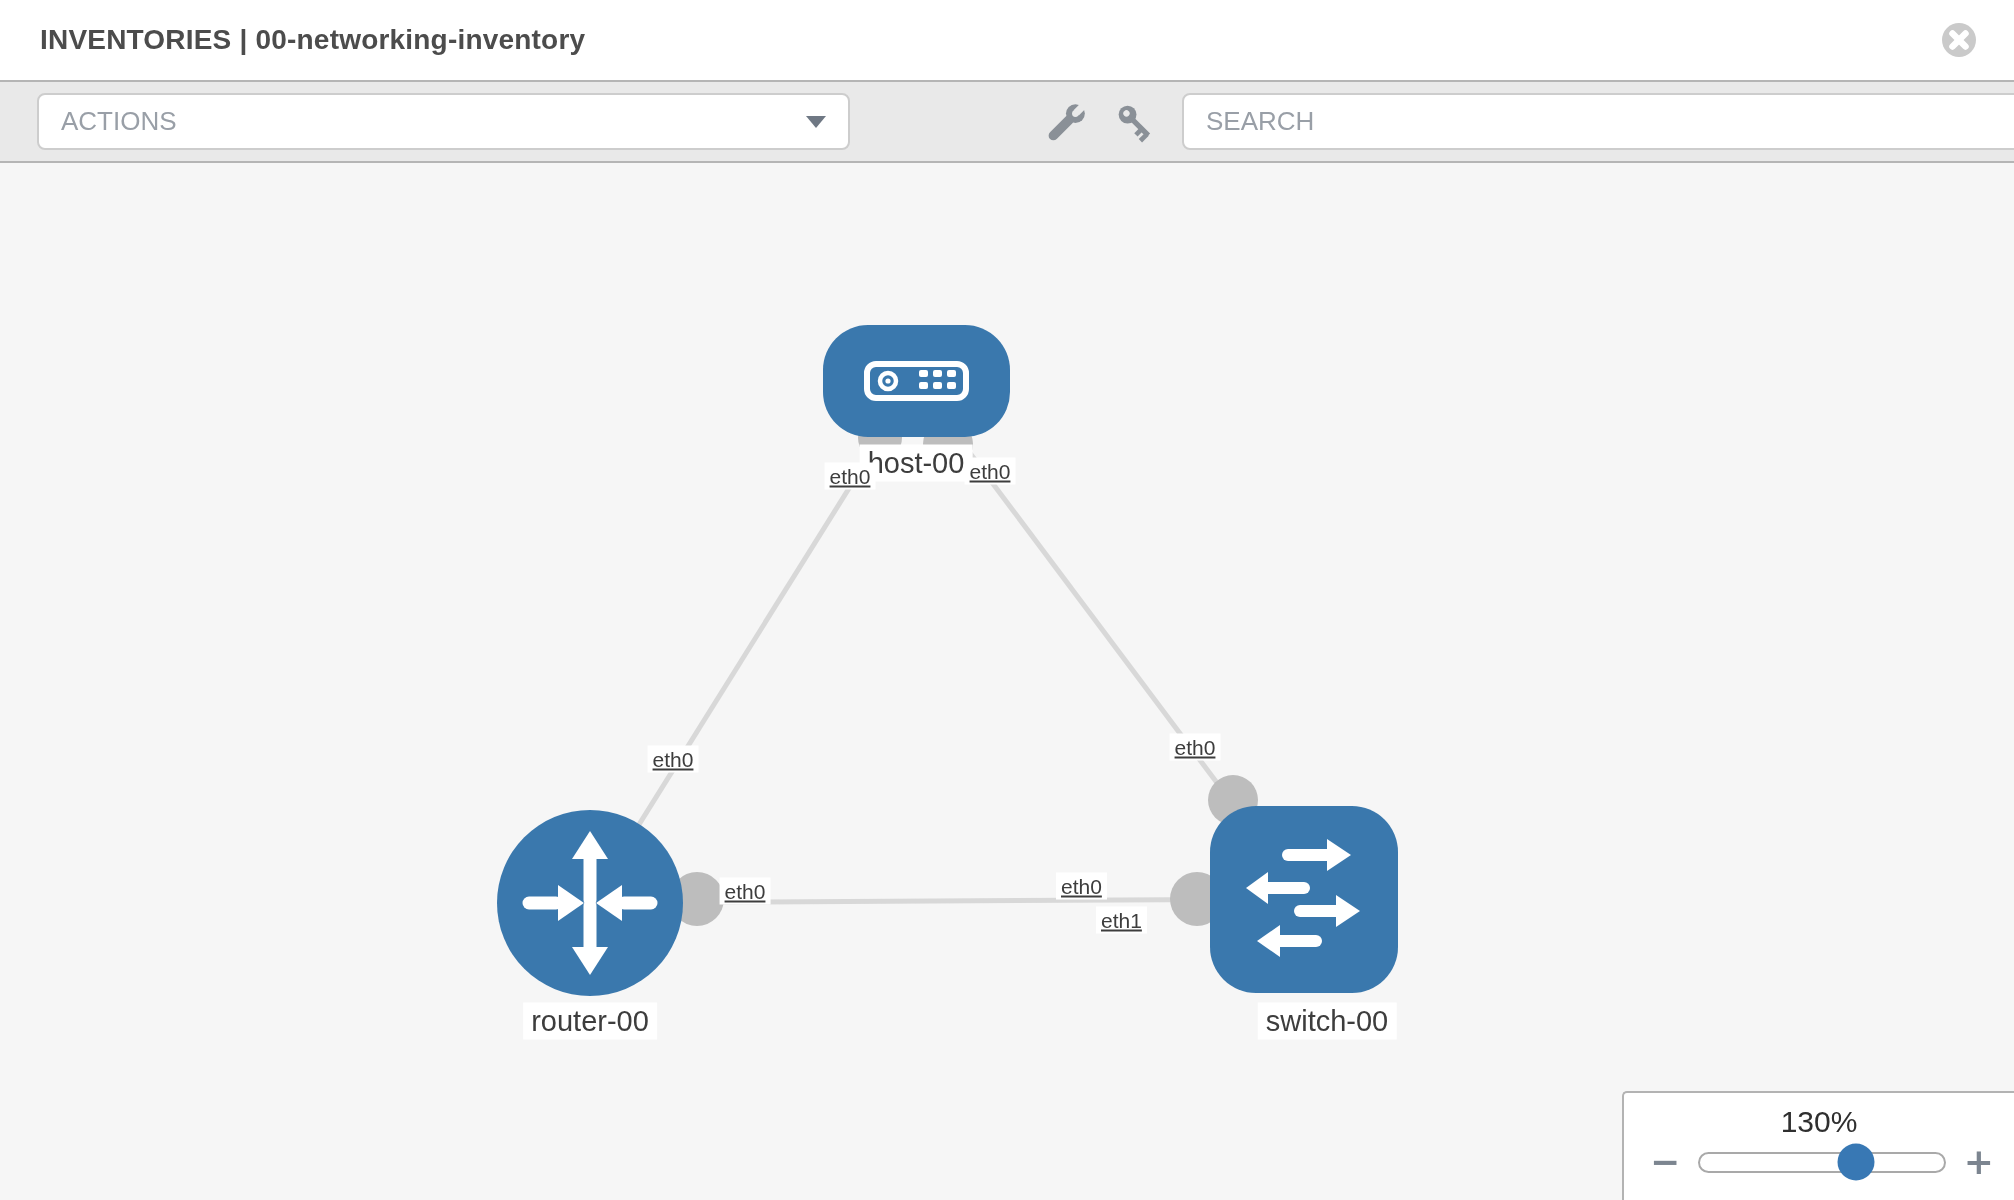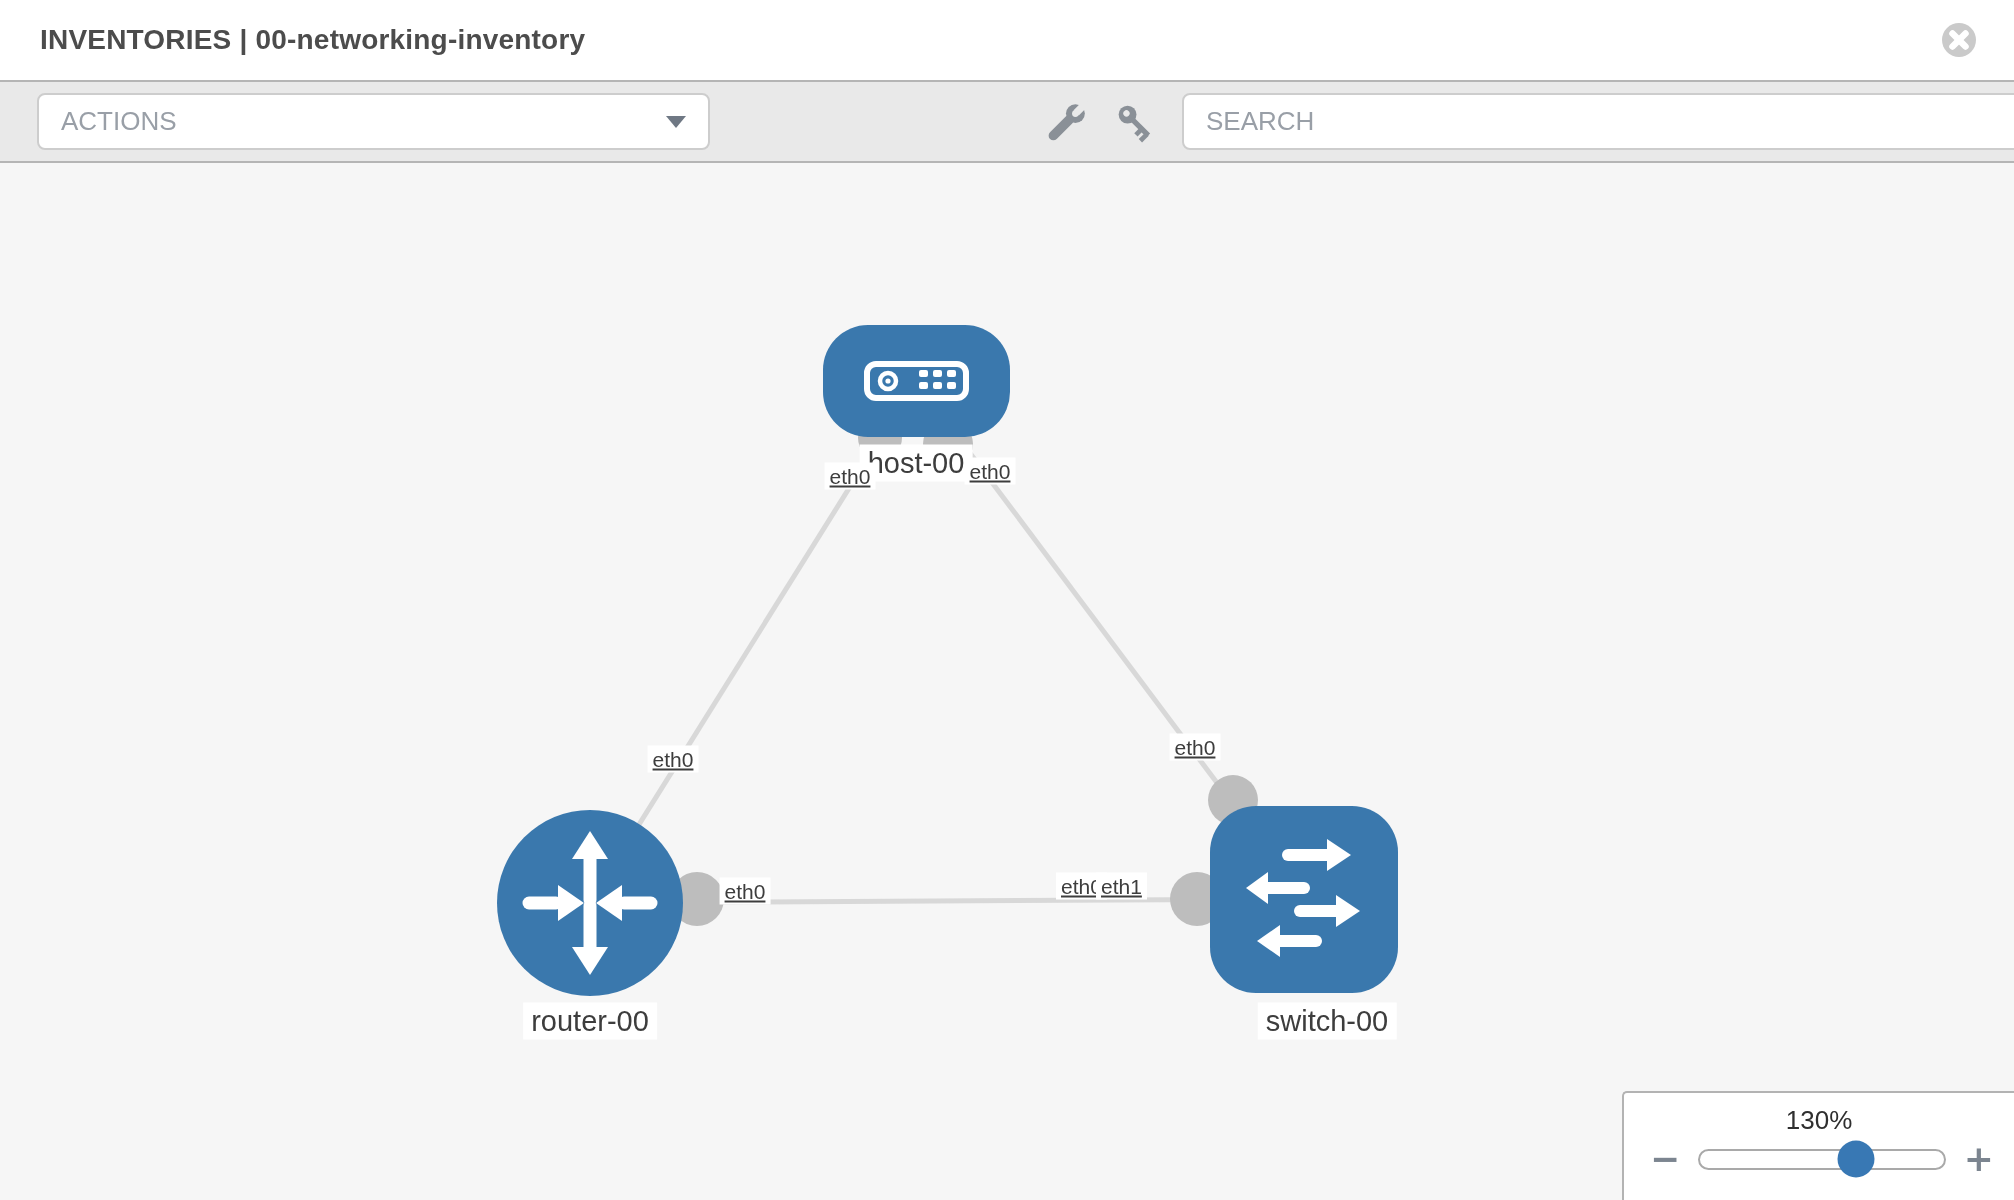--- a/index.html
+++ b/index.html
@@ -25,21 +25,21 @@
   .toolbar {
     position: relative; height: 83px; background: #e9e9e9;
     border-top: 2px solid #b5b5b5; border-bottom: 2px solid #b5b5b5;
   }
   .select-box {
     position: absolute; top: 11px; height: 57px;
     background: #fff; border: 2px solid #cdcdcd; border-radius: 8px;
     display: flex; align-items: center; justify-content: space-between;
     padding: 0 22px; font-size: 26px; color: #999fa7; cursor: pointer;
   }
-  .select-actions { left: 37px; width: 673px; }
+  .select-actions { left: 37px; width: 813px; }
   .select-search { left: 1182px; width: 890px; }
   .caret-down {
     width: 0; height: 0;
     border-left: 10px solid transparent; border-right: 10px solid transparent;
     border-top: 12px solid #6f7884;
   }
   .icon-btn {
     position: absolute; top: 17px; width: 46px; height: 46px;
     display: flex; align-items: center; justify-content: center; cursor: pointer;
   }
@@ -60,21 +60,21 @@
   .if-label   { font-size: 21px; line-height: 27px; padding: 0 5px; text-decoration: underline; }
   .chip.abs-left { transform: translateY(-50%); }
   .z3 { z-index: 3; }
 
   
   .zoom-panel {
     position: absolute; right: 0; bottom: 0; width: 392px; height: 117px;
     background: #ffffff; border-top: 2px solid #b3b3b3; border-left: 2px solid #b3b3b3;
     border-radius: 5px 0 0 0; z-index: 5;
   }
-  .zoom-level { text-align: center; font-size: 26px; color: #2f2f2f; margin-top: 12px; }
+  .zoom-level { text-align: center; font-size: 30px; color: #2f2f2f; margin-top: 12px; }
   .zoom-controls { display: flex; align-items: center; padding: 8px 20px 0 26px; }
   .zoom-minus, .zoom-plus {
     font-family: "DejaVu Sans", sans-serif; font-weight: bold;
     color: #7c8590; font-size: 36px; line-height: 30px; cursor: pointer; user-select: none;
   }
   .slider-track {
     position: relative; flex: 1; height: 21px; margin: 0 18px;
     background: #fff; border: 2px solid #a9a9a9; border-radius: 11px; cursor: pointer;
   }
   .slider-handle {
@@ -190,21 +190,21 @@
   <div class="chip node-label" style="left:916px; top:300px;">host-00</div>
   <div class="chip node-label" style="left:590px; top:858px;">router-00</div>
   <div class="chip node-label" style="left:1303px; top:858px;margin-left:24px;">switch-00</div>
 
   <div class="chip if-label" style="left:850px; top:313px;">eth0</div>
   <div class="chip if-label" style="left:990px; top:308px;">eth0</div>
   <div class="chip if-label" style="left:673px; top:596px;">eth0</div>
   <div class="chip if-label" style="left:1195px; top:584px;">eth0</div>
   <div class="chip if-label" style="left:745px; top:728px;">eth0</div>
   <div class="chip if-label abs-left" style="left:1056px; top:723px;">eth0</div>
-  <div class="chip if-label abs-left z3" style="left:1096px; top:723px;">eth1</div>
+  <div class="chip if-label abs-left z3" style="left:1096px; top:757px;">eth1</div>
 
   <div class="zoom-panel">
     <div class="zoom-level">130%</div>
     <div class="zoom-controls">
       <div class="zoom-minus">−</div>
       <div class="slider-track">
         <div class="slider-handle"></div>
       </div>
       <div class="zoom-plus">+</div>
     </div>

